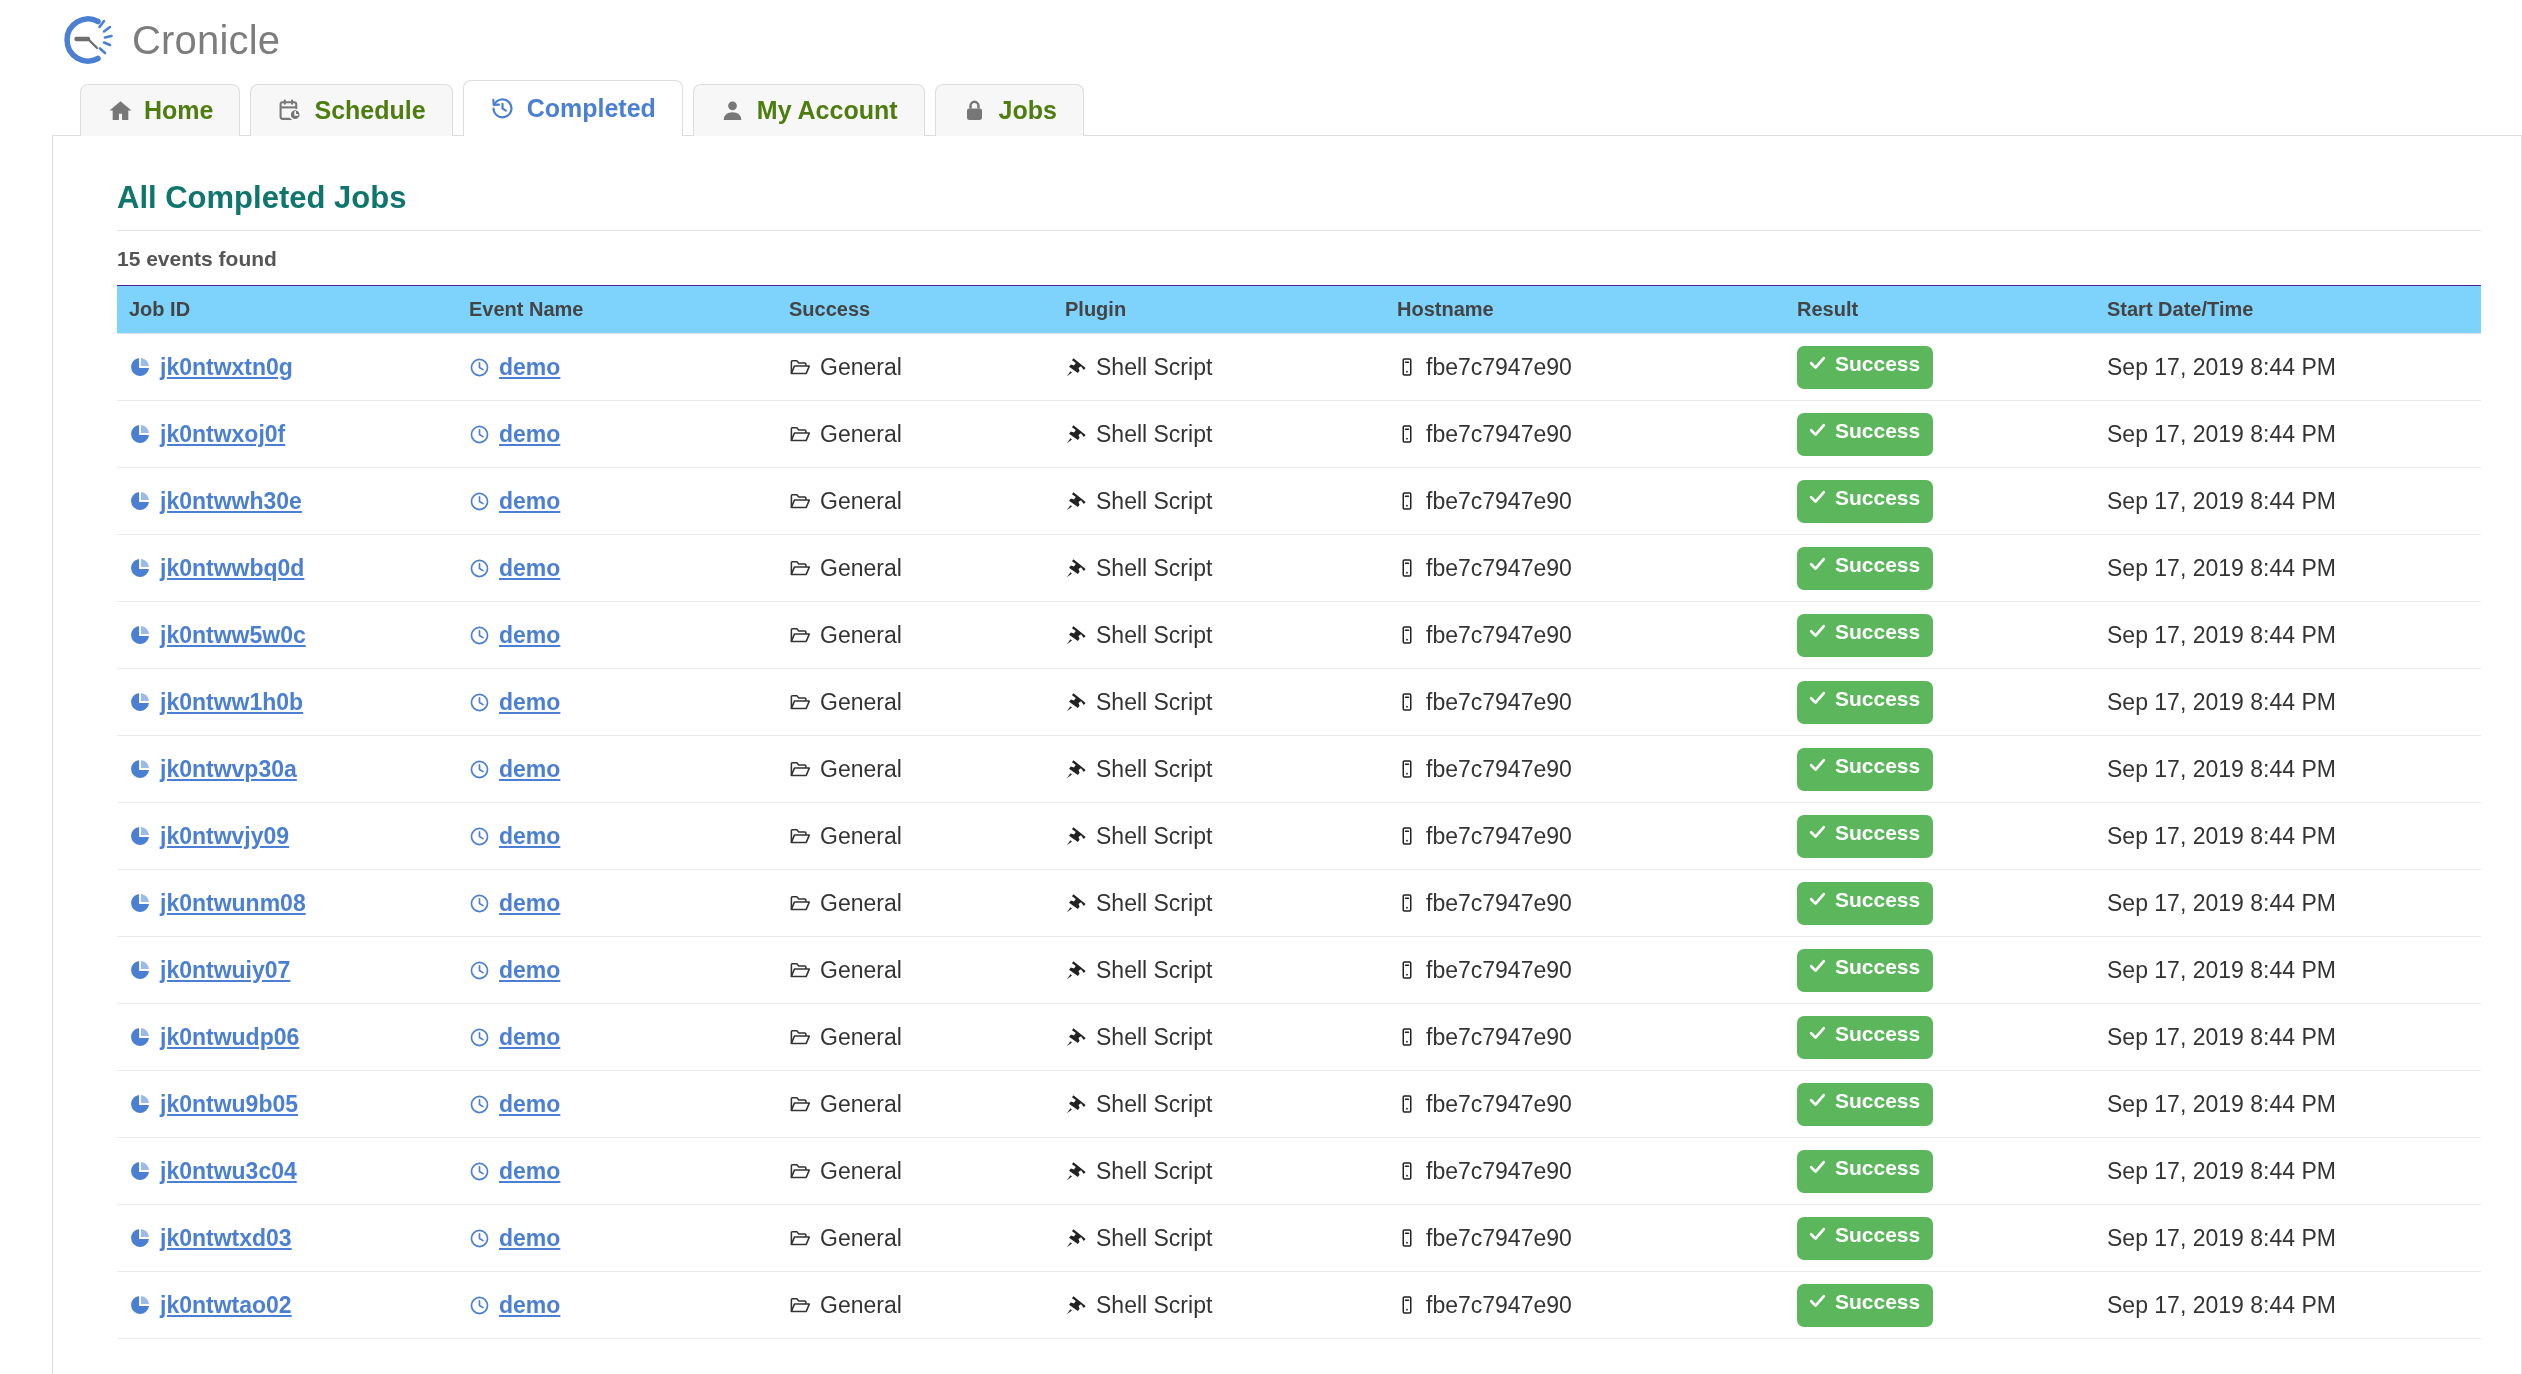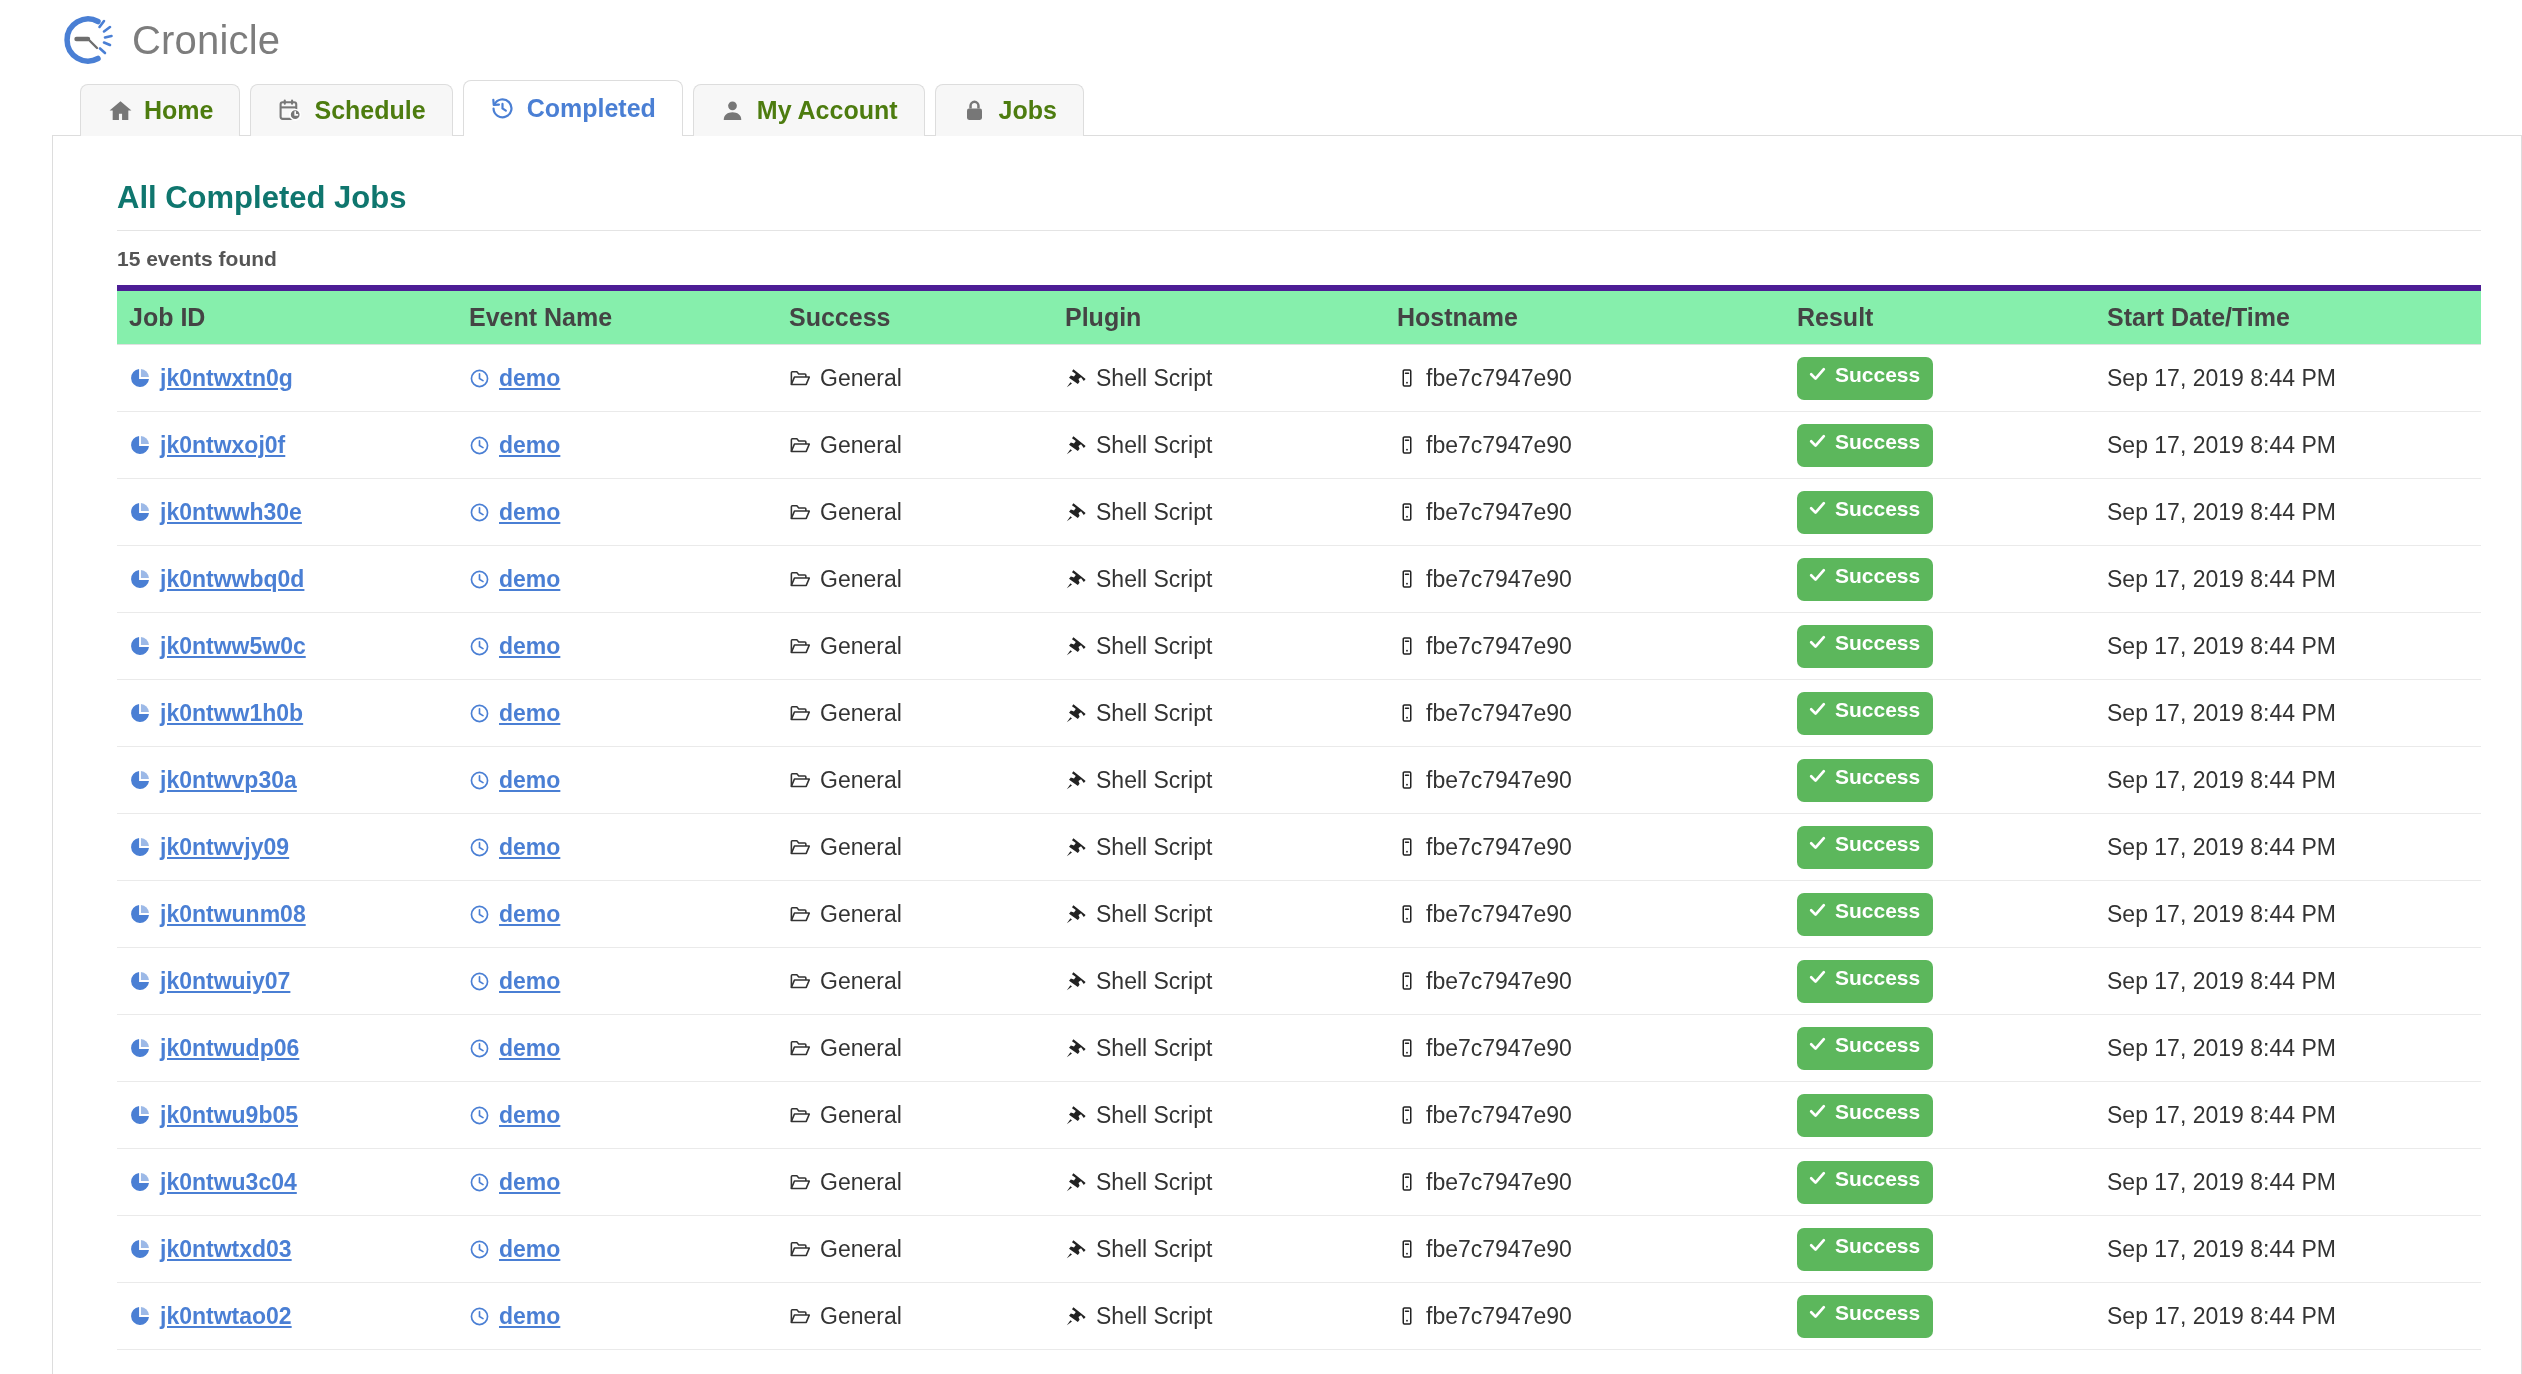--- a/index.html
+++ b/index.html
@@ -125,25 +125,25 @@
     padding: 16px 0 14px 0;
   }
 
   
   table.jobs {
     border-collapse: collapse;
     width: 100%;
     table-layout: fixed;
   }
   table.jobs thead th {
-    background: #86efac;
-    border-top: 6px solid #4c1d95;
+    background: #7dd3fc;
+    border-top: 1px solid #4c1d95;
     border-bottom: 1px solid #e0e0e0;
     text-align: left;
-    font-size: 25px;
+    font-size: 20px;
     font-weight: 700;
     color: #444444;
     padding: 12px 0 12px 12px;
     height: 44px;
     box-sizing: border-box;
     white-space: nowrap;
   }
   table.jobs tbody td {
     border-bottom: 1px solid #eaeaea;
     font-size: 23px;

